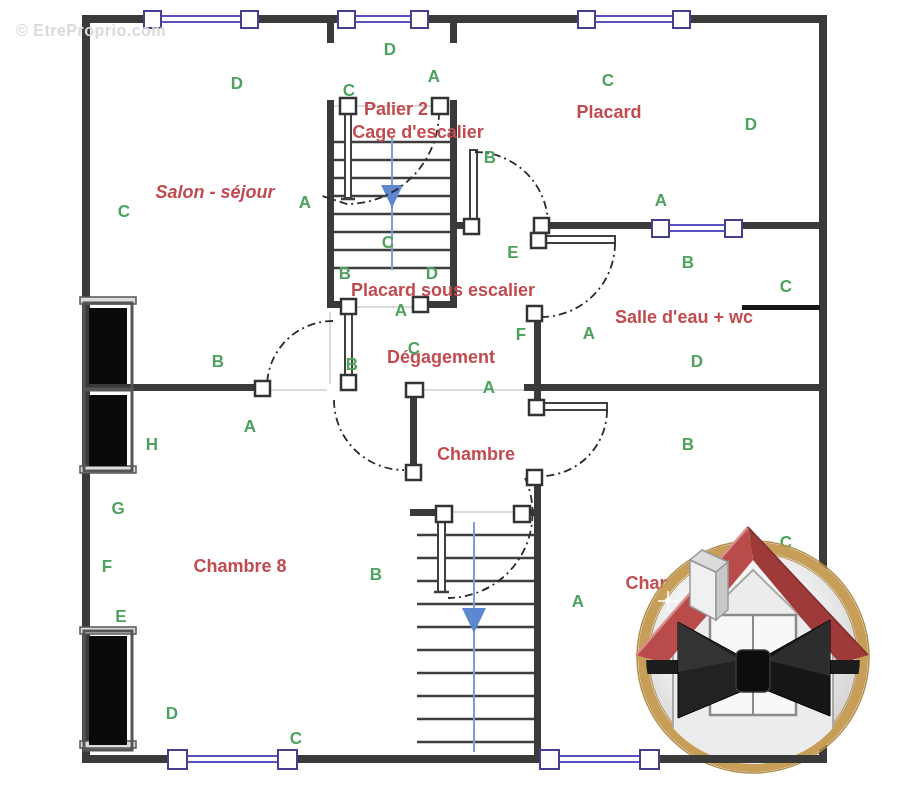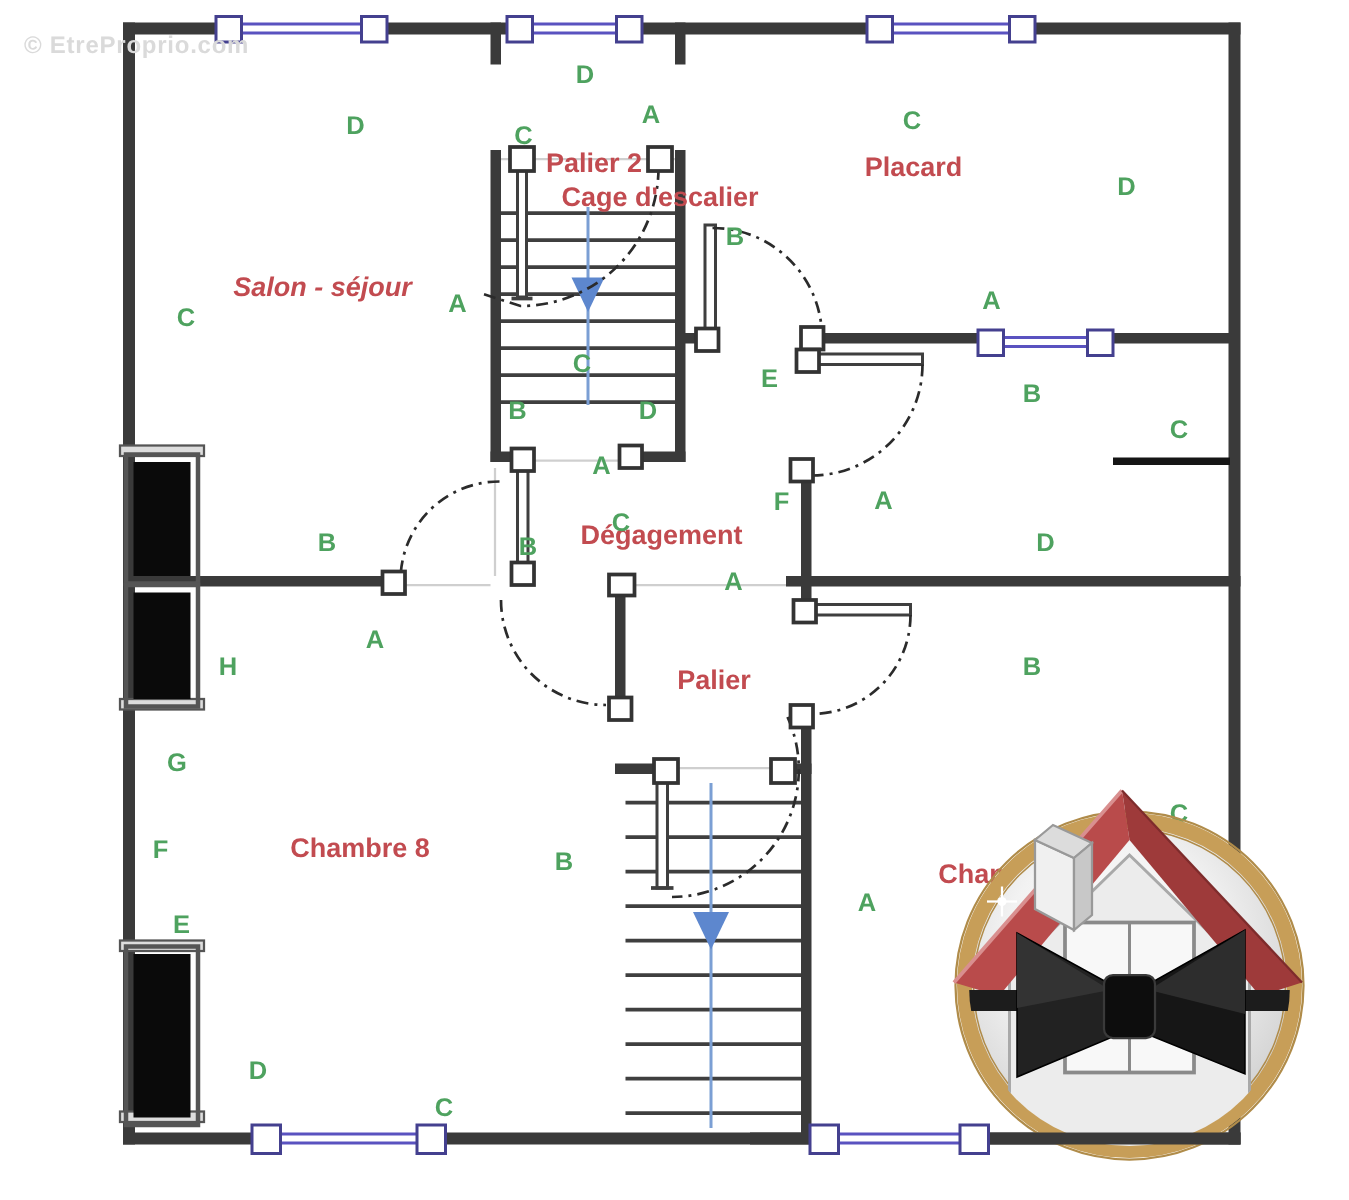--- a/index.html
+++ b/index.html
@@ -188,25 +188,27 @@
         <rect x="168" y="750" width="19" height="19" fill="#ffffff" stroke="#44408f" stroke-width="2"></rect>
         <rect x="278" y="750" width="19" height="19" fill="#ffffff" stroke="#44408f" stroke-width="2"></rect>
       </g>
     </g>
   </svg>
 
   <div id="watermark">© EtreProprio.com</div>
 
   <div class="layer" id="room-labels-layer">
       <span class="room-label" style="left: 396px; top: 77px; margin-top: 32px;">Palier 2</span>
-      <span class="room-label" style="left: 440px; top: 132px;">Cage d'escalier</span>
+      <span class="room-label" style="left: 418px; top: 132px;">Cage d'escalier</span>
       <span class="room-label" style="left: 609px; top: 112px;">Placard</span>
       <span class="room-label" style="left: 215px; top: 192px; font-style: italic;">Salon - séjour</span>
+      <span class="room-label" style="left: 443px; top: 290px;">Placard sous escalier</span>
+      <span class="room-label" style="left: 684px; top: 317px;">Salle d'eau + wc</span>
       <span class="room-label" style="left: 441px; top: 357px;">Dégagement</span>
-      <span class="room-label" style="left: 476px; top: 454px;">Palier</span>
+      <span class="room-label" style="left: 476px; top: 454px;">Chambre</span>
       <span class="room-label" style="left: 240px; top: 566px;">Chambre 8</span>
       <span class="room-label" style="left: 672px; top: 583px;">Chambre 1</span>
     </div>
 
   <div class="layer" id="letters-layer">
       <span class="letter-label" style="left: 237px; top: 84px;">D</span>
       <span class="letter-label" style="left: 390px; top: 50px;">D</span>
       <span class="letter-label" style="left: 349px; top: 91px;">C</span>
       <span class="letter-label" style="left: 434px; top: 77px;">A</span>
       <span class="letter-label" style="left: 608px; top: 81px;">C</span>

